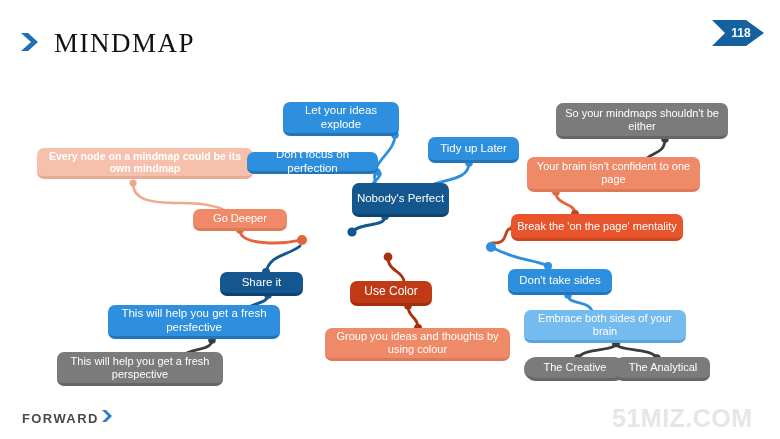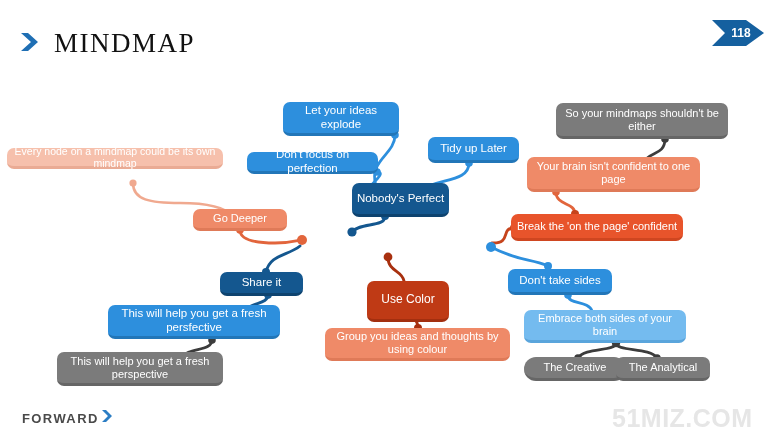--- a/index.html
+++ b/index.html
@@ -156,21 +156,21 @@
       <path d="M268,295 C268,305 248,302 246,312" stroke="#14578f" stroke-width="2.9"></path>
       <circle cx="268" cy="295" r="3.8" fill="#14578f"></circle>
       <circle cx="246" cy="312" r="4" fill="#14578f"></circle>
 
       <path d="M212,340 C212,352 186,347 183,358" stroke="#3c3c3c" stroke-width="2.8"></path>
       <circle cx="212" cy="340" r="3.8" fill="#3c3c3c"></circle>
       <circle cx="183" cy="358" r="4" fill="#3c3c3c"></circle>
     </g>
   </svg>
 
-  <div class="node n-palesalmon" style="left:7px;top:148px;width:216px;height:21px;">
+  <div class="node n-palesalmon" style="left:37px;top:148px;width:216px;height:31px;font-weight:bold;">
     <span class="lbl">Every node on a mindmap could be its own mindmap</span>
   </div>
 
   <div class="node n-salmon" style="left:193px;top:209px;width:94px;height:22px;">
     <span class="lbl">Go Deeper</span>
   </div>
 
   <div class="node n-blue" style="left:247px;top:152px;width:131px;height:22px;">
     <span class="lbl">Don't focus on perfection</span>
   </div>
@@ -189,40 +189,40 @@
 
   <div class="node n-gray" style="left:556px;top:103px;width:172px;height:36px;">
     <span class="lbl">So your mindmaps shouldn't be either</span>
   </div>
 
   <div class="node n-salmon" style="left:527px;top:157px;width:173px;height:35px;">
     <span class="lbl">Your brain isn't confident to one page</span>
   </div>
 
   <div class="node n-orange" style="left:511px;top:214px;width:172px;height:27px;">
-    <span class="lbl">Break the 'on the page' confident</span>
+    <span class="lbl">Break the 'on the page' mentality</span>
   </div>
 
   <div class="node n-blue" style="left:508px;top:269px;width:104px;height:26px;">
     <span class="lbl">Don't take sides</span>
   </div>
 
   <div class="node n-lightblue" style="left:524px;top:310px;width:162px;height:33px;">
     <span class="lbl">Embrace both sides of your brain</span>
   </div>
 
   <div class="node n-gray" style="left:524px;top:357px;width:102px;height:24px;border-radius:12px;">
     <span class="lbl">The Creative</span>
   </div>
 
   <div class="node n-gray" style="left:616px;top:357px;width:94px;height:24px;">
     <span class="lbl">The Analytical</span>
   </div>
 
-  <div class="node n-brick" style="left:367px;top:281px;width:82px;height:41px;">
+  <div class="node n-brick" style="left:350px;top:281px;width:82px;height:25px;">
     <span class="lbl">Use Color</span>
   </div>
 
   <div class="node n-salmon" style="left:325px;top:328px;width:185px;height:33px;">
     <span class="lbl">Group you ideas and thoughts by using colour</span>
   </div>
 
   <div class="node n-darkblue" style="left:220px;top:272px;width:83px;height:24px;">
     <span class="lbl">Share  it</span>
   </div>

